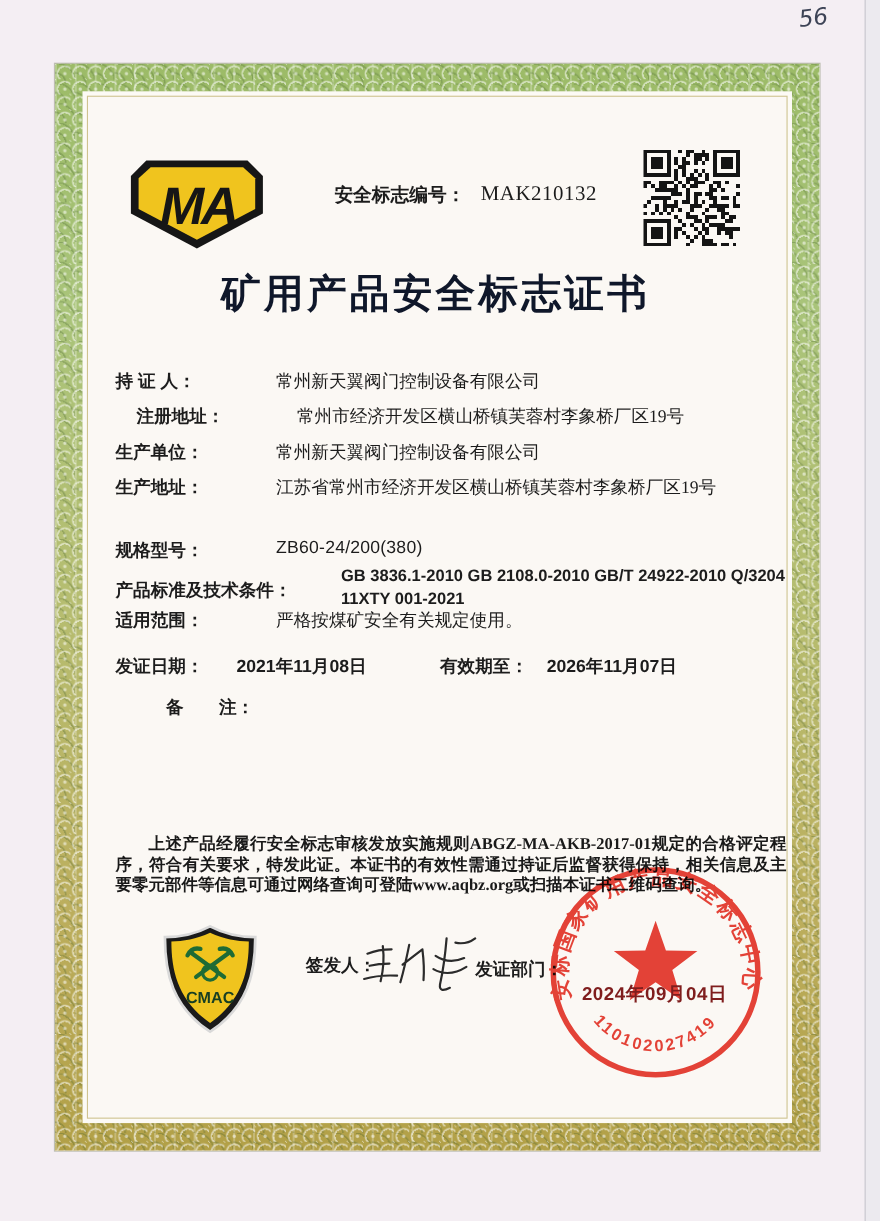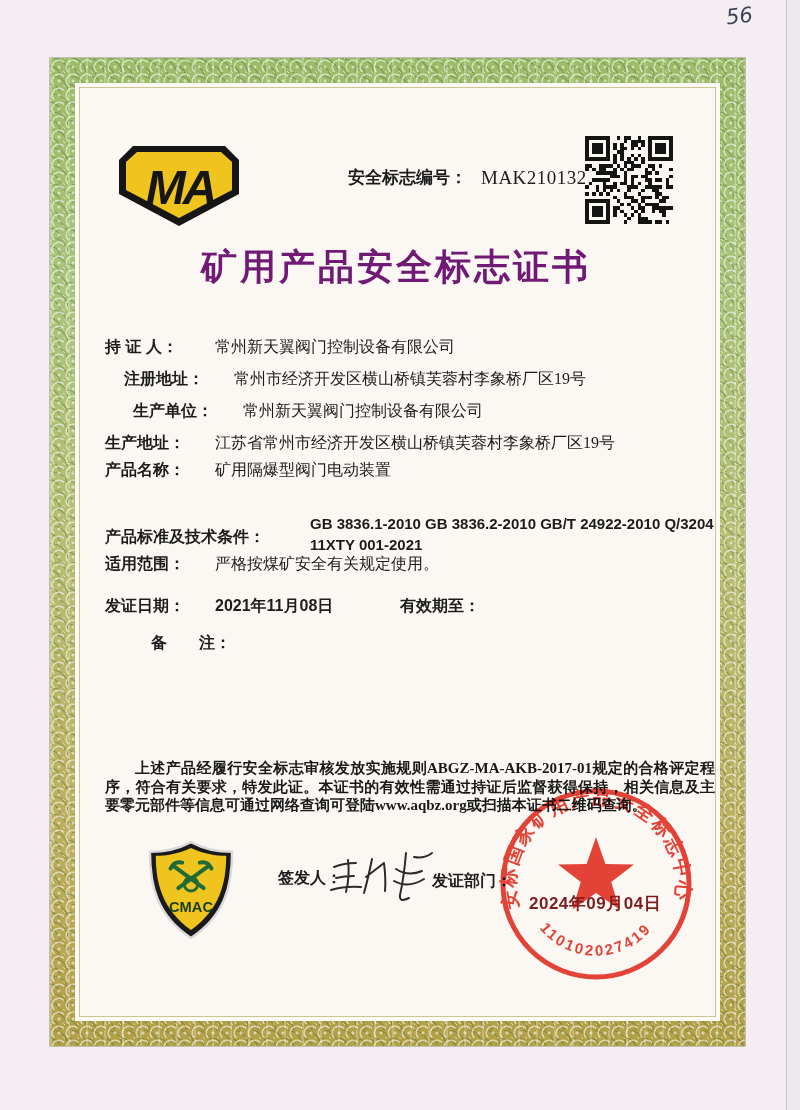--- a/index.html
+++ b/index.html
@@ -16,33 +16,33 @@
       repeating-radial-gradient(circle at 0 18px, rgba(60,90,40,.28) 0 1px, transparent 2px 9px),
       repeating-linear-gradient(90deg, rgba(255,255,255,.25) 0 2px, transparent 2px 18px),
       linear-gradient(180deg,#9cbb67 0%,#a9c47a 22%,#b6bd70 50%,#bcae5d 78%,#b2a047 100%);
     background-size:14px 14px,18px 18px,18px 100%,100% 100%;
     box-shadow:0 0 0 1px rgba(90,100,60,.35);}
   .frame-gap{width:100%;height:100%;box-sizing:border-box;background:#fcfaf5;padding:4px;}
   .inner{width:100%;height:100%;box-sizing:border-box;border:1px solid #cfc390;background:#fbf8f4;}
 
   .abs{position:absolute;}
   .ma-logo{left:117px;top:144px;width:124px;height:84px;}
-  .certno{left:304px;top:166px;display:flex;align-items:center;gap:14px;margin-left:44px;}
+  .certno{left:304px;top:166px;display:flex;align-items:flex-start;gap:14px;}
   .certno .lbl{font-size:17px;font-weight:700;}
   .certno .val{font-family:"Liberation Serif",serif;font-size:19px;letter-spacing:.5px;}
   .qr{left:585px;top:136px;width:88px;height:88px;}
 
   .title{left:0;top:243px;width:792px;text-align:center;font-family:"Liberation Serif",serif;
-         font-weight:700;font-size:36px;letter-spacing:3px;color:#701a75;}
+         font-weight:700;font-size:36px;letter-spacing:3px;color:#0f172a;}
 
-  .row{display:flex;align-items:flex-start;}
+  .row{display:flex;align-items:flex-start;gap:36px;}
   .row .lbl{width:110px;flex:0 0 110px;font-size:16px;font-weight:700;white-space:nowrap;}
   .row .val{font-family:"Liberation Serif",serif;font-weight:400;font-size:16px;white-space:nowrap;}
   .val-sans{font-family:"Liberation Sans",sans-serif !important;letter-spacing:.2px;}
-  .r0{left:105px;top:337px;} .r1{left:105px;top:369px;margin-left:19px;} .r2{left:105px;top:401px;margin-left:28px;}
+  .r0{left:105px;top:337px;} .r1{left:105px;top:369px;margin-left:19px;} .r2{left:105px;top:401px;}
   .r3{left:105px;top:433px;justify-content:flex-end;} .r4{left:105px;top:460px;} .r5{left:105px;top:490px;}
   .std-lbl{left:105px;top:527px;font-size:16px;font-weight:700;}
   .std-val{left:310px;top:513px;width:408px;font-weight:700;font-size:15px;line-height:21px;
            font-family:"Liberation Sans",sans-serif;word-break:break-all;}
   .r7{left:105px;top:554px;}
   .dates{left:105px;top:596px;display:flex;}
   .dates .lbl{width:110px;font-size:16px;font-weight:700;}
   .dates .val{width:185px;font-size:16px;font-weight:700;}
   .dates .lbl2{width:97px;font-size:16px;font-weight:700;}
   .remark{left:105px;top:633px;font-size:16px;font-weight:700;margin-left:46px;}
@@ -99,35 +99,36 @@
     <span class="val">常州市经济开发区横山桥镇芙蓉村李象桥厂区19号</span>
   </div>
   <div class="abs row r2">
     <span class="lbl">生产单位：</span>
     <span class="val">常州新天翼阀门控制设备有限公司</span>
   </div>
   <div class="abs row r3">
     <span class="lbl">生产地址：</span>
     <span class="val">江苏省常州市经济开发区横山桥镇芙蓉村李象桥厂区19号</span>
   </div>
-  <div class="abs row r4">
-    <span class="lbl">产品名称：</span>
-    <span class="val">矿用隔爆型阀门电动装置</span>
+  <div class="abs row r5">
+    <span class="lbl">规格型号：</span>
+    <span class="val val-sans">ZB60-24/200(380)</span>
   </div>
   <div class="abs std-lbl">产品标准及技术条件：</div>
-  <div class="abs std-val">GB 3836.1-2010 GB 3836.2-2010 GB/T 24922-2010 Q/320411XTY 001-2021</div>
+  <div class="abs std-val">GB 3836.1-2010 GB 2108.0-2010 GB/T 24922-2010 Q/320411XTY 001-2021</div>
   <div class="abs row r7">
     <span class="lbl">适用范围：</span>
     <span class="val">严格按煤矿安全有关规定使用。</span>
   </div>
 
   <div class="abs dates">
     <span class="lbl">发证日期：</span>
     <span class="val">2021年11月08日</span>
     <span class="lbl2">有效期至：</span>
+    <span class="val">2026年11月07日</span>
   </div>
 
   <div class="abs remark">备　　注：</div>
 
   <div class="abs statement">上述产品经履行安全标志审核发放实施规则ABGZ-MA-AKB-2017-01规定的合格评定程序，符合有关要求，特发此证。本证书的有效性需通过持证后监督获得保持，相关信息及主要零元部件等信息可通过网络查询可登陆www.aqbz.org或扫描本证书二维码查询。</div>
 
   <svg class="abs cmac" viewBox="0 0 90 102">
     <path d="M45,1 C60,9 74,11 87,11 C87,45 80,76 45,99 C10,76 3,45 3,11 C16,11 30,9 45,1 Z" fill="#1a1a1a" stroke="#d9d9d9" stroke-width="2.5"></path>
     <path d="M45,7 C58,13 70,15 81,15 C81,44 74,70 45,91 C16,70 9,44 9,15 C20,15 32,13 45,7 Z" fill="#f0c41e"></path>
     <g stroke="#1e6b35" stroke-width="4" fill="none" stroke-linecap="round">

